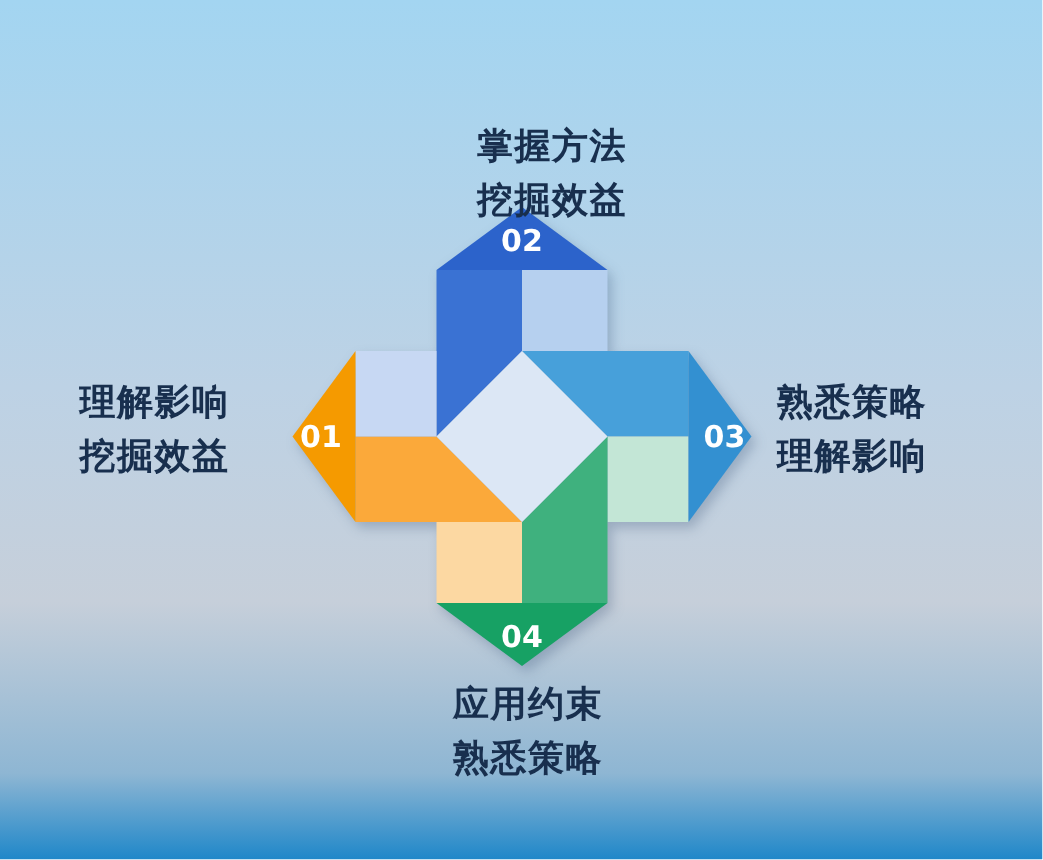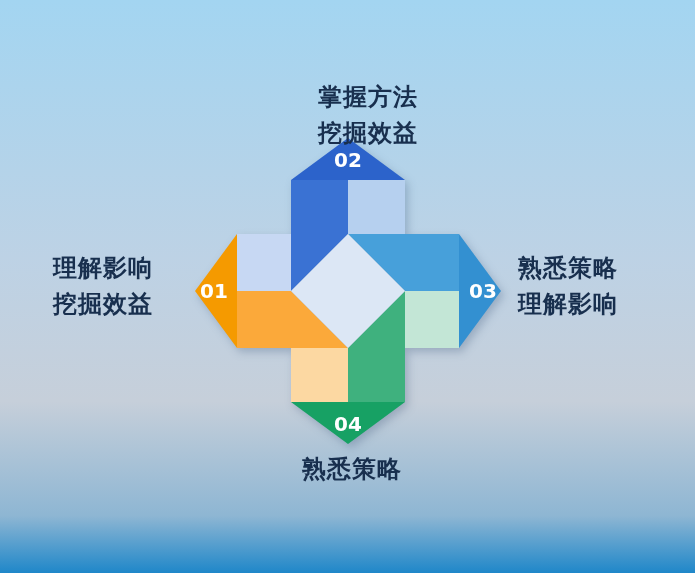--- a/index.html
+++ b/index.html
@@ -93,16 +93,17 @@
     <div>理解影响</div>
     <div>挖掘效益</div>
   </div>
 
   <div class="label label-right">
     <div>熟悉策略</div>
     <div>理解影响</div>
   </div>
 
   <div class="label label-bottom">
+    <div>应用约束</div>
     <div>熟悉策略</div>
   </div>
 
 </div>
 
 </body></html>

